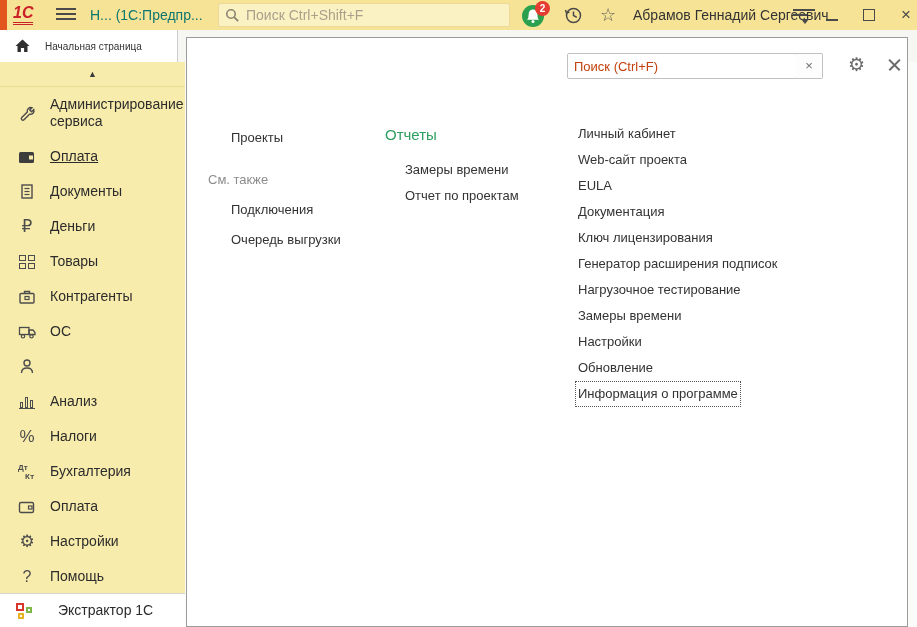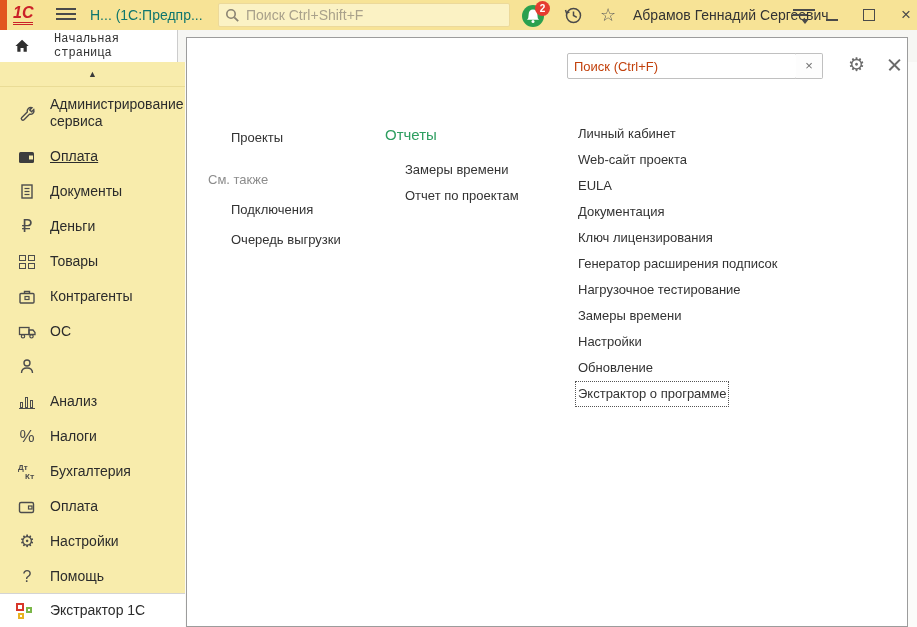--- a/index.html
+++ b/index.html
@@ -34,21 +34,21 @@
   .wc { position:absolute; top:0; width:34px; height:30px; cursor:pointer; }
   .wc-min { left:815px; } .wc-max { left:852px; } .wc-close { left:889px; }
   .wc-min i { position:absolute; left:11px; top:19px; width:12px; height:2px; background:#4a4a4a; }
   .wc-max i { position:absolute; left:11px; top:9px; width:12px; height:12px; border:1px solid #4a4a4a; }
   .wc-close { font-size:17px; color:#4a4a4a; text-align:center; line-height:29px; }
 
   
   .tabrow { position:absolute; left:0; top:30px; width:917px; height:32px; background:#f6f6f3; z-index:5; }
   .tab-home { position:absolute; left:0; top:0; width:178px; height:32px; background:#ffffff;
               border-right:1px solid #cccccc; display:flex; align-items:center; cursor:pointer; }
-  .tab-home .hlbl { font-size:12px; color:#333; margin-left:24px;font-family:Liberation Mono, monospace; }
+  .tab-home .hlbl { font-size:10px; color:#333; margin-left:14px; }
   .tab-home .hicon { margin-left:14px; }
   .green-dash { position:absolute; left:190px; top:27px; width:10px; height:3px; background:#2e9e60; z-index:30; }
 
   
   .sidebar { position:absolute; left:0; top:62px; width:185px; height:531px; background:#f8ecac; z-index:10; }
   .collapse-row { height:25px; border-bottom:1px solid #eadc96; text-align:center; color:#3a3a3a;
                   font-size:9px; line-height:25px; cursor:pointer; }
   .sb-item { position:relative; min-height:35px; display:flex; align-items:center; cursor:pointer; }
   .sb-icon { position:absolute; left:17px; top:50%; transform:translateY(-50%); width:20px; height:20px;
              display:flex; align-items:center; justify-content:center; color:#4c4c4c; }
@@ -63,21 +63,21 @@
   .grid-ico { position:relative; width:16px; height:14px; }
   .grid-ico i { position:absolute; border:1px solid #4c4c4c; }
   .grid-ico .g1 { left:0; top:0; width:7px; height:6px; } .grid-ico .g2 { left:9px; top:0; width:7px; height:6px; }
   .grid-ico .g3 { left:0; top:8px; width:7px; height:6px; } .grid-ico .g4 { left:9px; top:8px; width:7px; height:6px; }
   .extr-ico { position:relative; width:18px; height:18px; }
   .extr-ico i { position:absolute; }
   .extr-ico .r { left:0; top:1px; width:8px; height:8px; background:#fff; border:2px solid #d8362a; }
   .extr-ico .g { left:10px; top:5px; width:6px; height:6px; background:#fff; border:2px solid #7ab648; }
   .extr-ico .y { left:2px; top:11px; width:6px; height:6px; background:#fff; border:2px solid #e8b322; }
   .bottom-left { position:absolute; left:0; top:593px; width:185px; height:34px; background:#ffffff;
-                 border-top:1px solid #d4d4d4; display:flex; align-items:center; z-index:10; cursor:pointer; }
+                 border-top:1px solid #d4d4d4; display:flex; align-items:center; z-index:10; cursor:pointer;padding-left:8px; }
   .bottom-left .sb-icon { left:15px; }
   .bottom-left .sb-label { padding:0; }
 
   
   .panel { position:absolute; left:186px; top:37px; width:722px; height:590px; background:#ffffff;
            border:1px solid #9c9c9c; z-index:20; }
   .p-search { position:absolute; left:380px; top:15px; width:230px; height:26px; border:1px solid #c0c0c0;
               border-radius:2px; display:flex; align-items:center; padding:0 6px; }
   .p-search .ph { color:#c2410c; font-size:13px; }
   .p-clear { position:absolute; left:609px; top:15px; width:27px; height:26px; border:1px solid #c0c0c0;
@@ -334,17 +334,17 @@
       <div class="menu-item indent">Личный кабинет</div>
       <div class="menu-item indent">Web-сайт проекта</div>
       <div class="menu-item indent">EULA</div>
       <div class="menu-item indent">Документация</div>
       <div class="menu-item indent">Ключ лицензирования</div>
       <div class="menu-item indent">Генератор расширения подписок</div>
       <div class="menu-item indent">Нагрузочное тестирование</div>
       <div class="menu-item indent">Замеры времени</div>
       <div class="menu-item indent">Настройки</div>
       <div class="menu-item indent">Обновление</div>
-      <div class="menu-item indent focused">Экстрактор о программе</div>
+      <div class="menu-item indent focused">Информация о программе</div>
     </div>
   </div>
 
 </div>
 
 </body></html>

